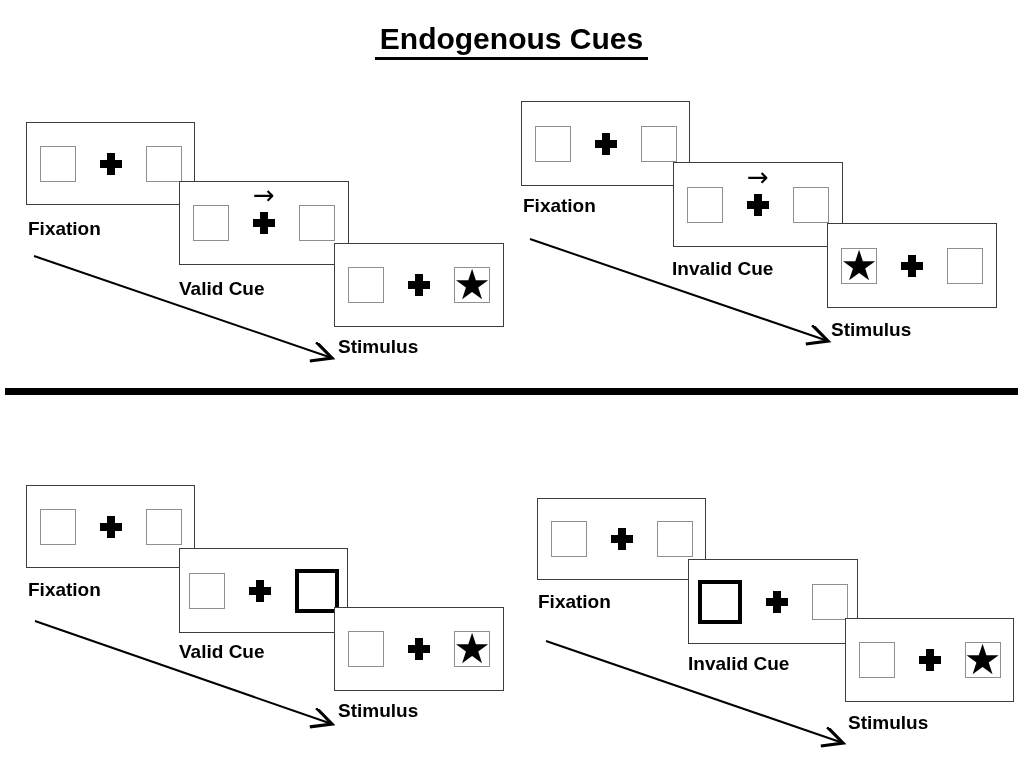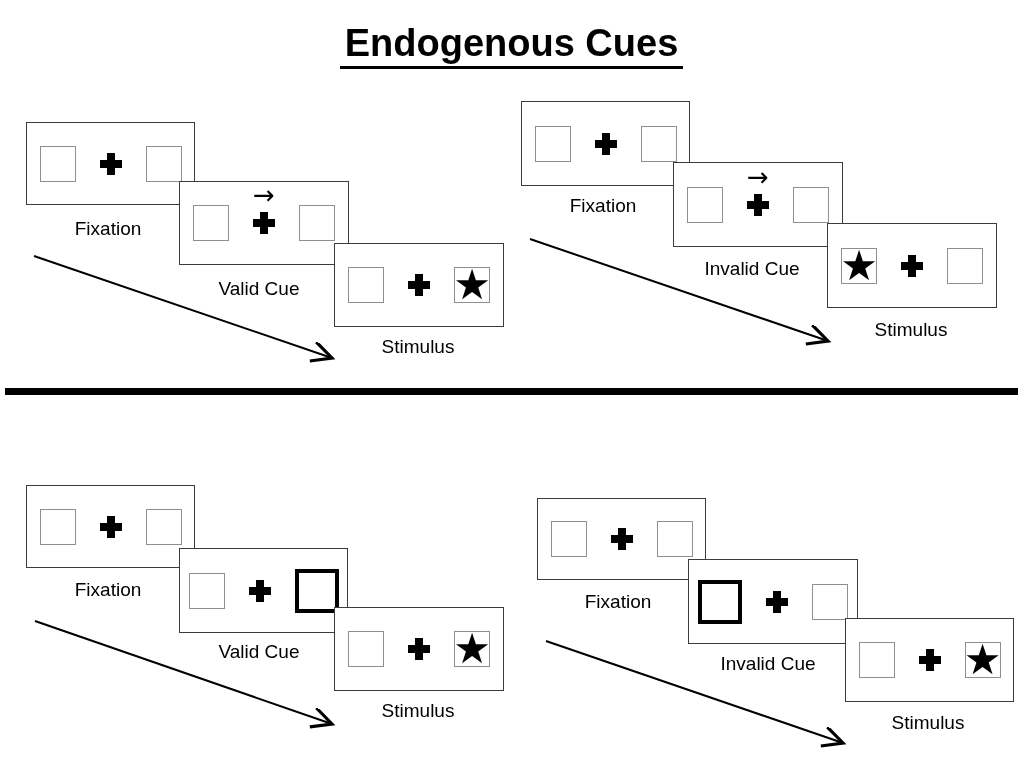--- a/index.html
+++ b/index.html
@@ -2,21 +2,21 @@
 <html><head>
 <meta charset="utf-8">
 <style>
   html,body{margin:0;padding:0;background:#fff;}
   #canvas{
     position:relative;width:1023px;height:767px;background:#ffffff;overflow:hidden;
     font-family:"Liberation Sans","DejaVu Sans",sans-serif;color:#000;
   }
   .section-title{
     position:absolute;left:0;width:1023px;text-align:center;
-    font-size:38px;font-weight:bold;
+    font-size:30px;font-weight:bold;
   }
   .section-title span{
     display:inline-block;border-bottom:3px solid #000;padding:0 5px 1px 5px;
   }
   .divider{position:absolute;left:5px;width:1013px;height:7px;background:#000;}
   .panel{
     position:absolute;background:#fff;border:1.5px solid #3c3c3c;
     display:flex;align-items:center;justify-content:center;gap:24px;
     box-sizing:border-box;
   }
@@ -29,22 +29,22 @@
   .plus-wrap{position:relative;width:22px;height:22px;}
   .plus{position:absolute;left:0;top:0;width:22px;height:22px;}
   .plus::before{content:"";position:absolute;left:7px;top:0;width:8px;height:22px;background:#000;}
   .plus::after{content:"";position:absolute;left:0;top:7px;width:22px;height:8px;background:#000;}
   .cue-arrow{
     position:absolute;left:50%;transform:translateX(-50%);top:-30px;
     font-size:26px;font-weight:400;line-height:26px;color:#000;
     font-family:"DejaVu Sans",sans-serif;
   }
   .frame-label{
-    position:absolute;width:160px;text-align:center;
-    font-size:19px;font-weight:normal;line-height:23px;z-index:20;
+    position:absolute;width:160px;
+    font-size:19px;font-weight:bold;line-height:23px;z-index:20;
   }
   .timeline-arrow{position:absolute;z-index:1;}
 </style>
 </head>
 <body>
 
 <div id="canvas">
 
   <div class="section-title" style="top:22px;">
     <span>Endogenous Cues</span>

